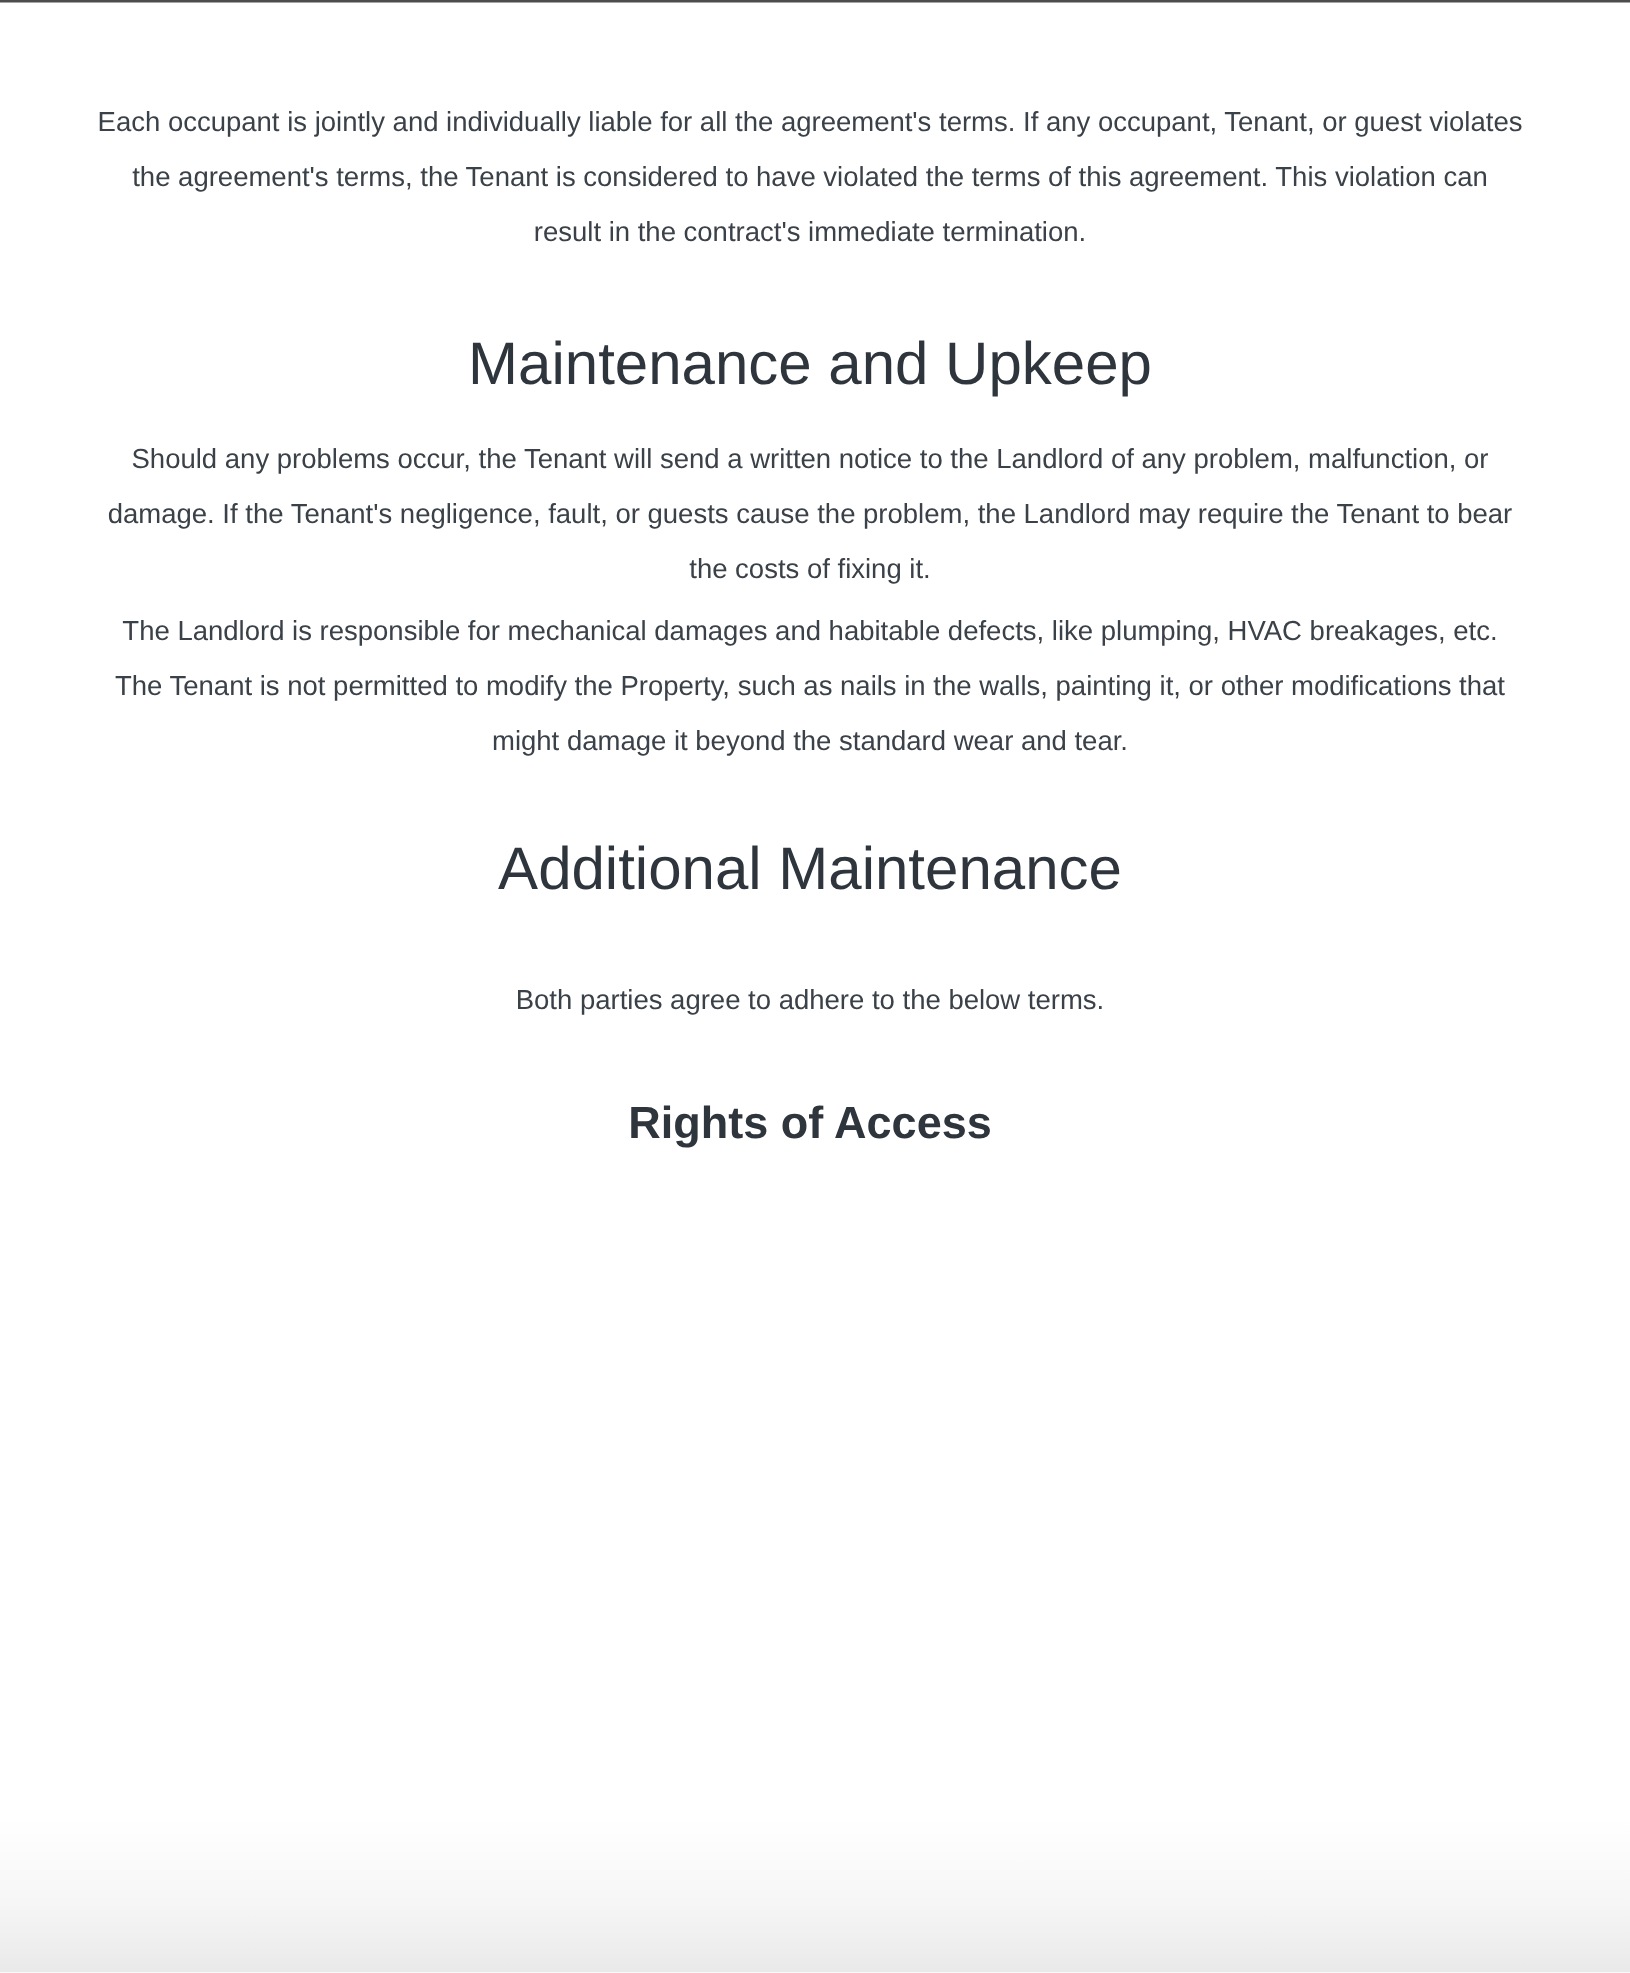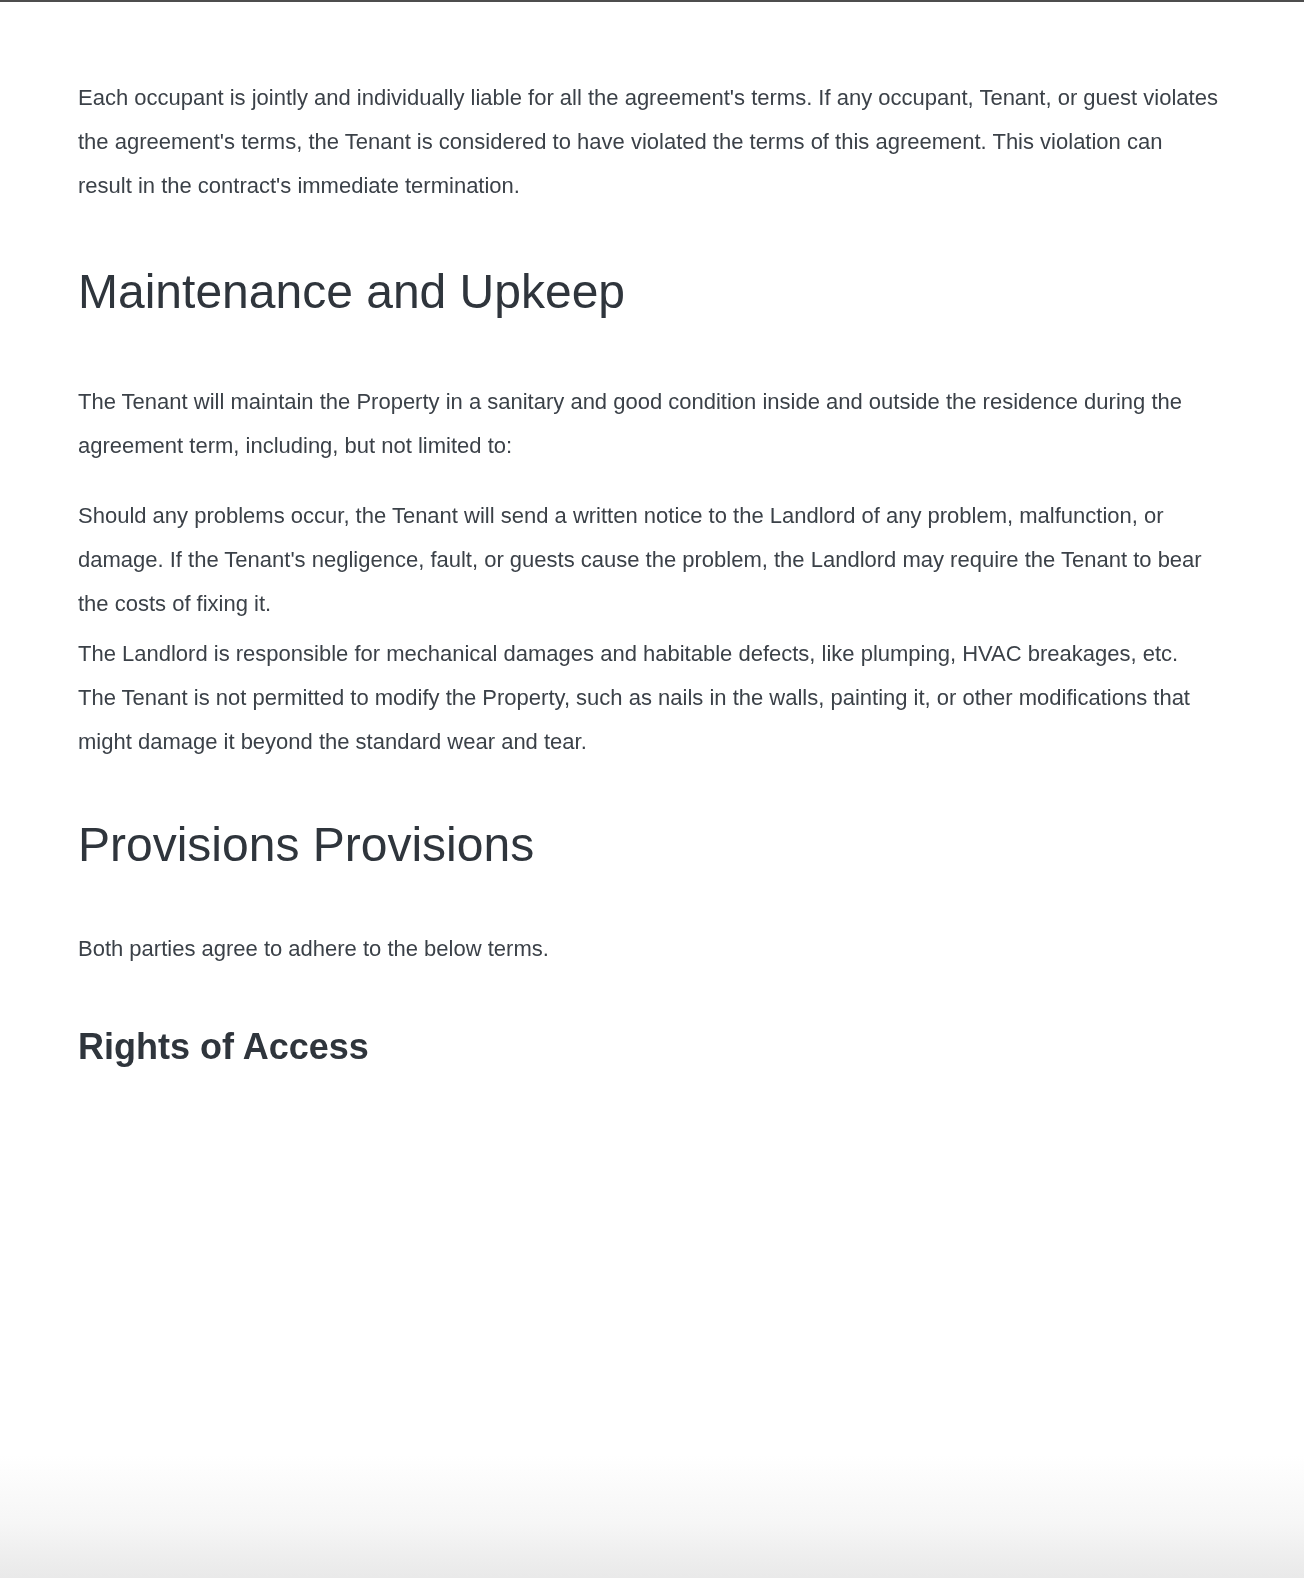--- a/index.html
+++ b/index.html
@@ -16,20 +16,21 @@
   }
   .top-edge {
     position: absolute;
     top: 0; left: 0;
     width: 100%;
     height: 2px;
     background: #4d4d4d;
   }
   .page {
     padding: 76px 86px 0 78px;
+    text-align: center;
   }
   .doc-p {
     margin: 0;
     font-size: 22px;
     line-height: 44px;
     font-weight: 400;
     color: #3b4148;
   }
   .doc-h1 {
     margin: 0;
@@ -67,27 +68,26 @@
 <body>
 
 <div class="top-edge"></div>
 
 <main class="page">
 
   <p class="doc-p">Each occupant is jointly and individually liable for all the agreement's terms. If any occupant, Tenant, or guest violates the agreement's terms, the Tenant is considered to have violated the terms of this agreement. This violation can result in the contract's immediate termination.</p>
 
   <h1 class="doc-h1 mt56">Maintenance and Upkeep</h1>
 
-  <p class="doc-p mt61">The Tenant will maintain the Property in a sanitary and good condition inside and outside the residence during the agreement term, including, but not limited to:</p>
 
   <p class="doc-p mt26">Should any problems occur, the Tenant will send a written notice to the Landlord of any problem, malfunction, or damage. If the Tenant's negligence, fault, or guests cause the problem, the Landlord may require the Tenant to bear the costs of fixing it.</p>
 
   <p class="doc-p mt6">The Landlord is responsible for mechanical damages and habitable defects, like plumping, HVAC breakages, etc. The Tenant is not permitted to modify the Property, such as nails in the walls, painting it, or other modifications that might damage it beyond the standard wear and tear.</p>
 
-  <h1 class="doc-h1 mt53">Provisions Provisions</h1>
+  <h1 class="doc-h1 mt53">Additional Maintenance</h1>
 
   <p class="doc-p mt55">Both parties agree to adhere to the below terms.</p>
 
   <h2 class="doc-h2 mt35">Rights of Access</h2>
 
 
 
 
 </main>
 

